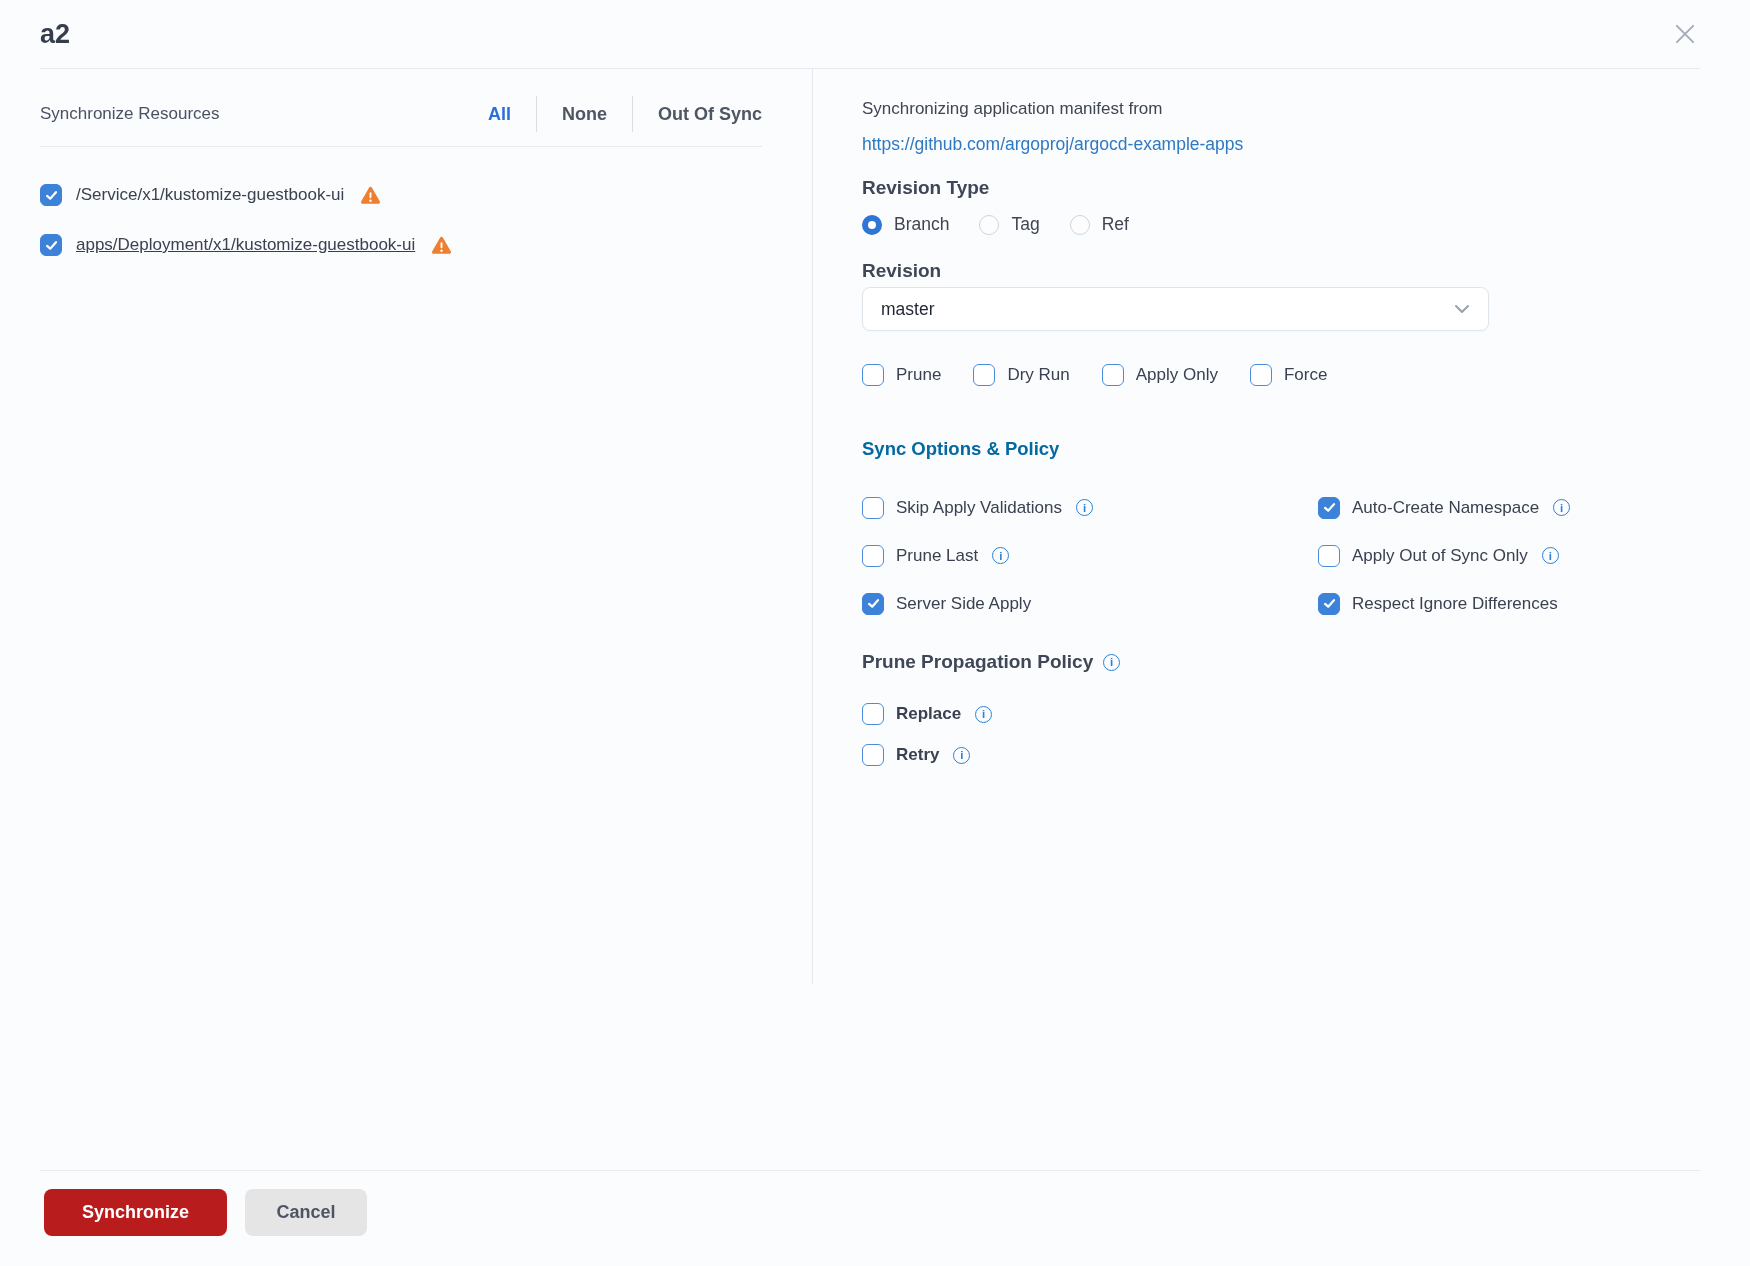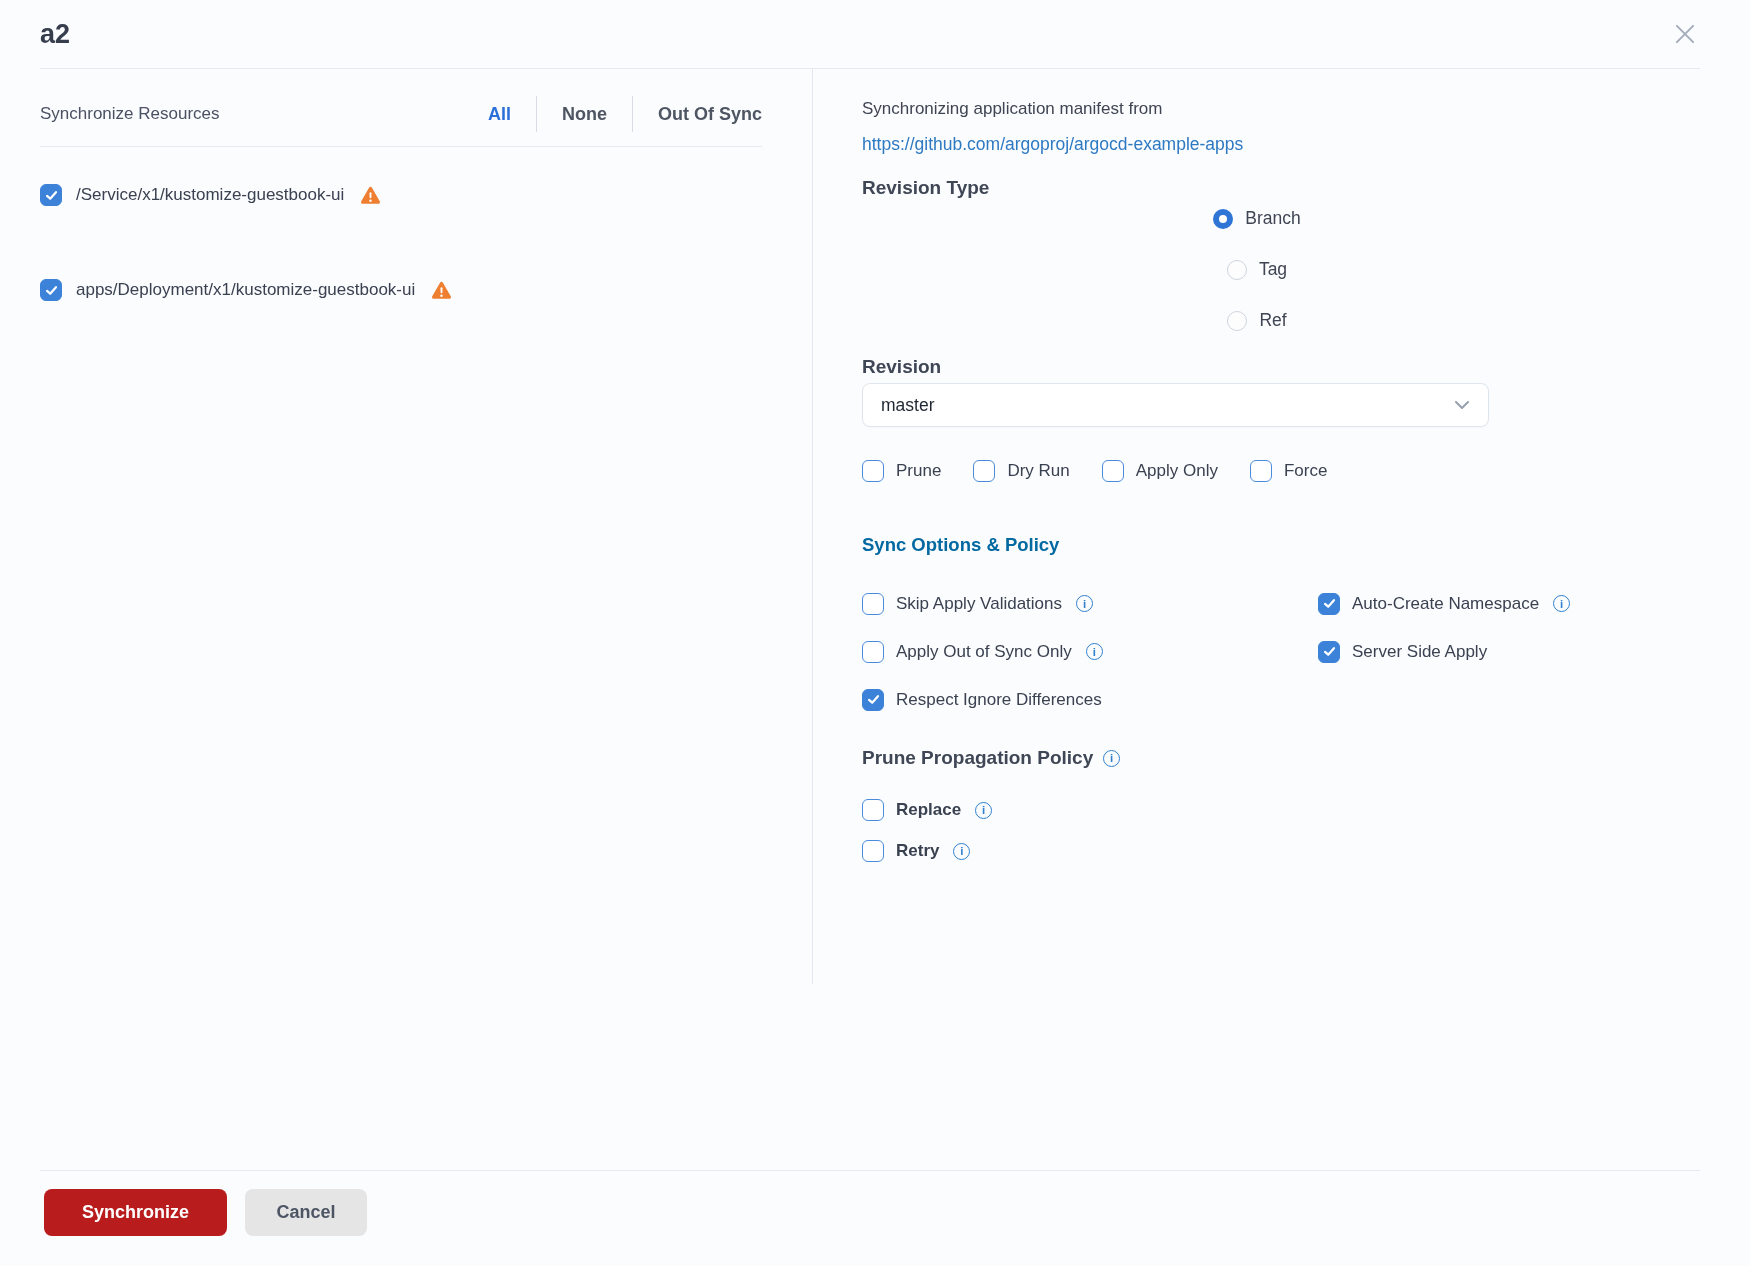--- a/index.html
+++ b/index.html
@@ -35,21 +35,21 @@
     padding:33px 0 20px; border-bottom:1px solid #e6e9ef;
   }
   .sync-title { font-size:17px; color:#4a5163; }
   .filters { display:flex; align-items:center; gap:25px; }
   .filter { font-size:18px; font-weight:bold; color:#4e5563; cursor:pointer; }
   .filter.active { color:#2b6fd8; }
   .vsep { width:1px; height:36px; background:#d9dde4; margin:-6px 0; }
 
   .resource-row { display:flex; align-items:center; gap:14px; }
   .resource-row.first { margin-top:37px; }
-  .resource-row.second { margin-top:73px; }
+  .resource-row.second { margin-top:28px;text-decoration:underline; }
   .resource-name { font-size:17px; color:#3a4150; }
 
   
   .checkbox {
     width:22px; height:22px; border-radius:6px; flex:0 0 auto;
     border:1.5px solid #4a8cdb; background:#fff;
     display:inline-flex; align-items:center; justify-content:center;
     cursor:pointer;
   }
   .checkbox.checked { background:#3c82d9; border-color:#3c82d9; }
@@ -59,21 +59,21 @@
   
   .manifest-label { font-size:17px; color:#3f4553; line-height:24px; }
   .manifest-url {
     display:inline-block; margin-top:11px; font-size:17.5px; line-height:24px;
     color:#2d79c2; text-decoration:none; cursor:pointer;
   }
   .field-label { font-size:19px; font-weight:bold; color:#3f4756; line-height:22px; }
   .rt-label { margin-top:21px; }
   .rev-label { margin-top:25px; }
 
-  .radio-row { display:flex; align-items:center; gap:30px; margin-top:9px;flex-direction:column; }
+  .radio-row { display:flex; align-items:center; gap:30px; margin-top:15px; }
   .radio-item { display:flex; align-items:center; gap:12px; cursor:pointer; }
   .radio { width:20px; height:20px; border-radius:50%; background:#fff; flex:0 0 auto; }
   .radio.selected { border:6px solid #2e75d6; }
   .radio.unselected { border:1.5px solid #ced4dd; background:#fdfdfe; }
   .radio-label { font-size:17.5px; color:#3f4553; }
 
   .select {
     margin-top:5px; height:44px; background:#fff;
     border:1px solid #dfe5ec; border-radius:8px;
     display:flex; align-items:center; justify-content:space-between;
@@ -242,20 +242,25 @@
           <span class="checkbox checked">
             <svg width="13" height="13" viewBox="0 0 14 14">
                 <path d="M2.2 7.4 L5.6 10.4 L11.8 3.4" stroke="#fff" stroke-width="2.4" fill="none" stroke-linecap="round" stroke-linejoin="round"></path>
               </svg>
           </span>
           <span class="opt-label">Auto-Create Namespace</span>
           <span class="info-icon"></span>
         </div>
         <div class="opt">
           <span class="checkbox"></span>
+          <span class="opt-label">Prune Last</span>
+          <span class="info-icon"></span>
+        </div>
+        <div class="opt">
+          <span class="checkbox"></span>
           <span class="opt-label">Apply Out of Sync Only</span>
           <span class="info-icon"></span>
         </div>
         <div class="opt">
           <span class="checkbox checked">
             <svg width="13" height="13" viewBox="0 0 14 14">
                 <path d="M2.2 7.4 L5.6 10.4 L11.8 3.4" stroke="#fff" stroke-width="2.4" fill="none" stroke-linecap="round" stroke-linejoin="round"></path>
               </svg>
           </span>
           <span class="opt-label">Server Side Apply</span>

